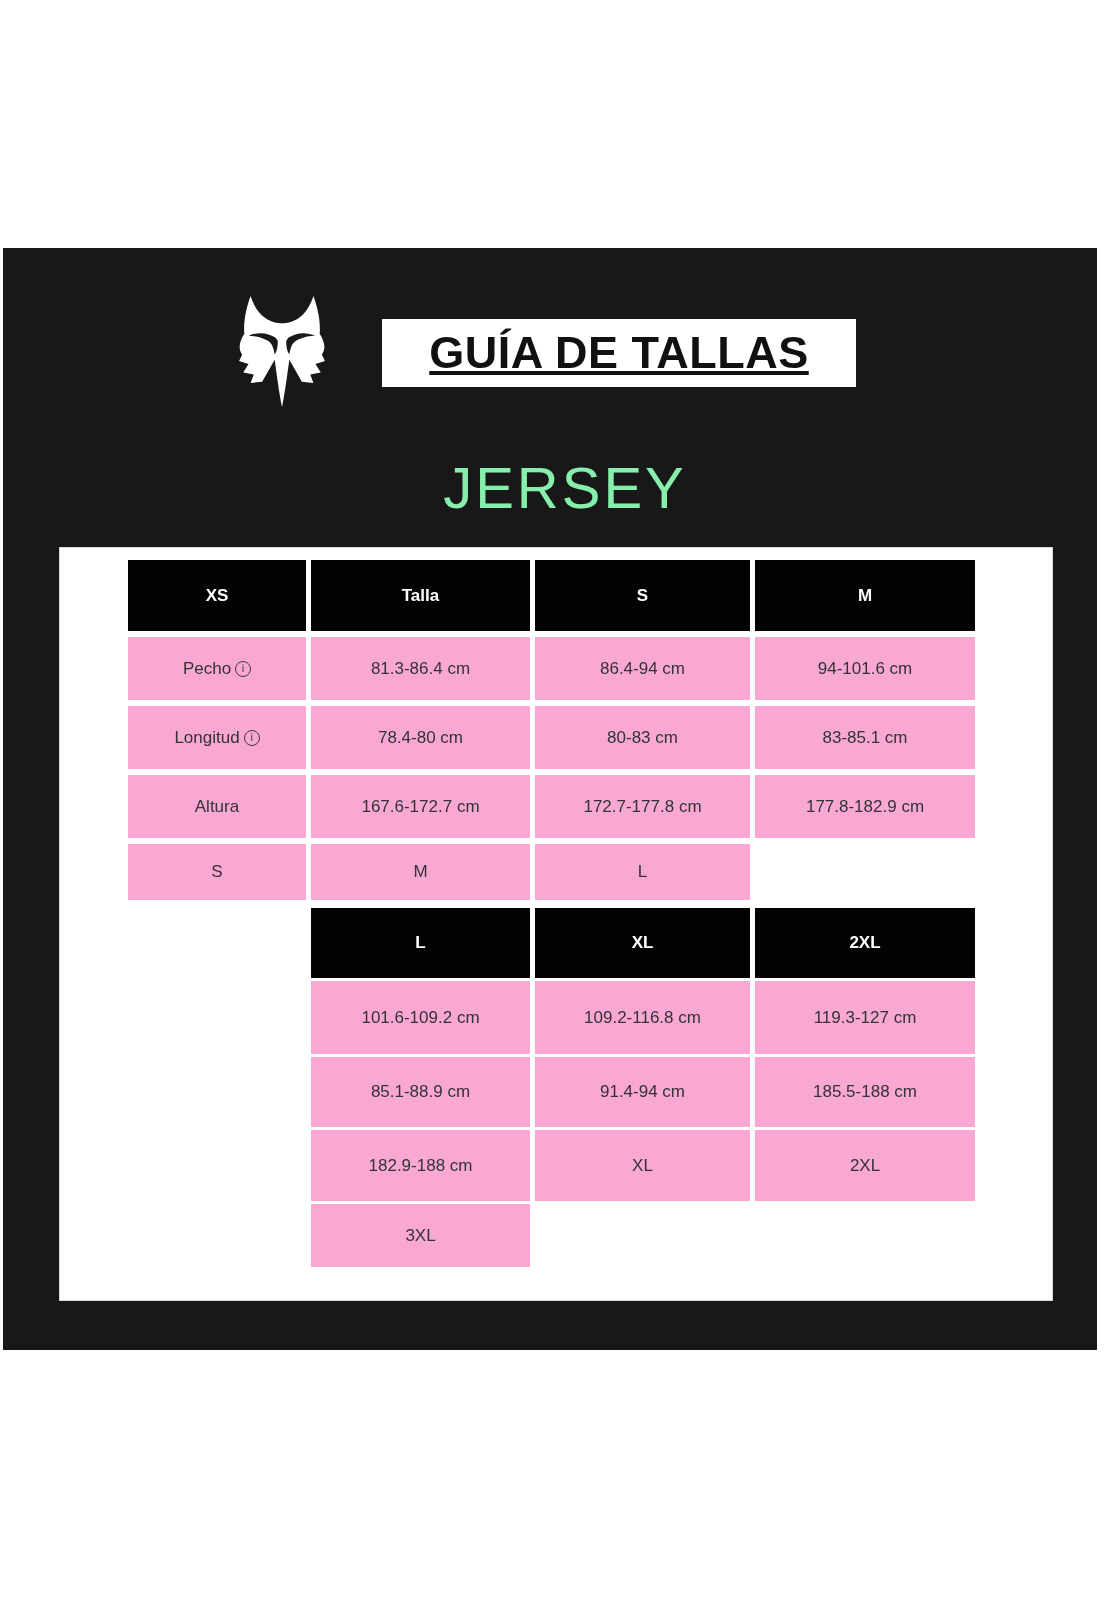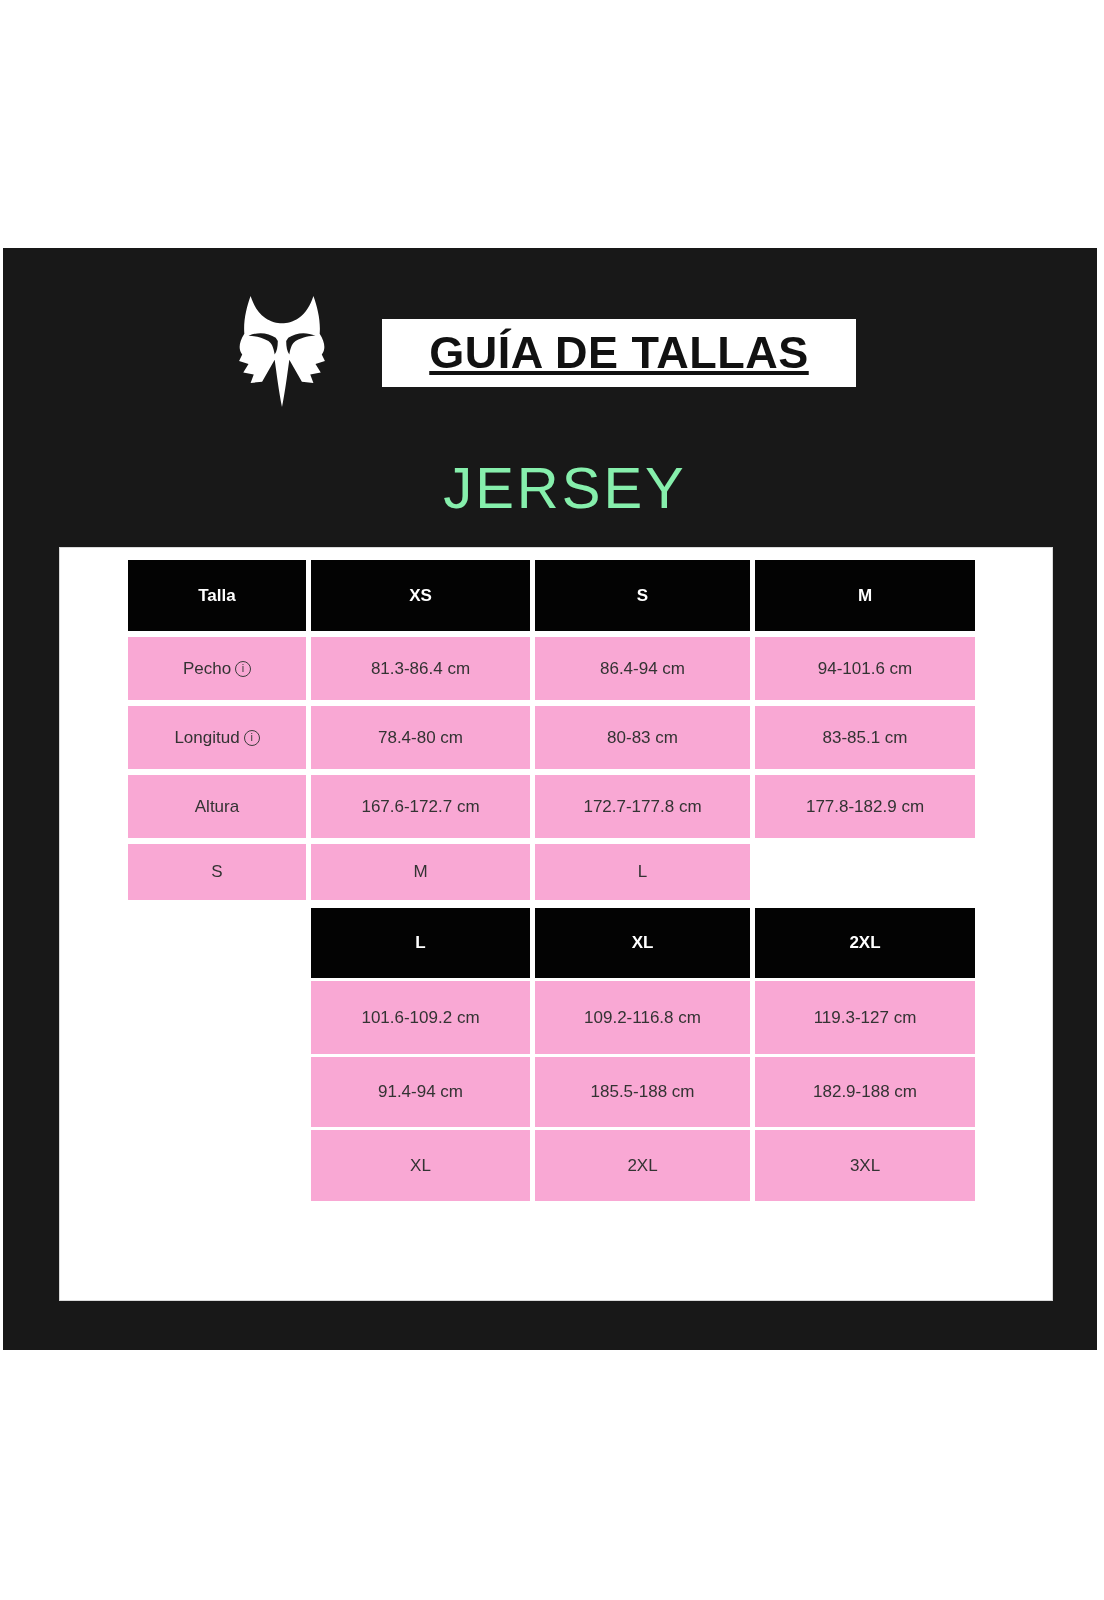--- a/index.html
+++ b/index.html
@@ -137,22 +137,22 @@
 
     <div class="title-band">
       <span>GUÍA DE TALLAS</span>
     </div>
 
     <div class="subtitle">JERSEY</div>
 
     <div class="card">
 
       <div class="grid grid1">
+        <div class="hcell">XS</div>
         <div class="hcell">Talla</div>
-        <div class="hcell">XS</div>
         <div class="hcell">S</div>
         <div class="hcell">M</div>
 
         <div class="cell">
           <span>Pecho</span>
           <span class="info-icon">i</span>
         </div>
         <div class="cell">81.3-86.4 cm</div>
         <div class="cell">86.4-94 cm</div>
         <div class="cell">94-101.6 cm</div>
@@ -179,20 +179,21 @@
 
       <div class="grid grid2">
         <div class="hcell">L</div>
         <div class="hcell">XL</div>
         <div class="hcell">2XL</div>
 
         <div class="cell">101.6-109.2 cm</div>
         <div class="cell">109.2-116.8 cm</div>
         <div class="cell">119.3-127 cm</div>
 
+        <div class="cell">85.1-88.9 cm</div>
         <div class="cell">91.4-94 cm</div>
 
         <div class="cell">185.5-188 cm</div>
         <div class="cell">182.9-188 cm</div>
 
         <div class="cell">XL</div>
         <div class="cell">2XL</div>
         <div class="cell">3XL</div>
       </div>
 

